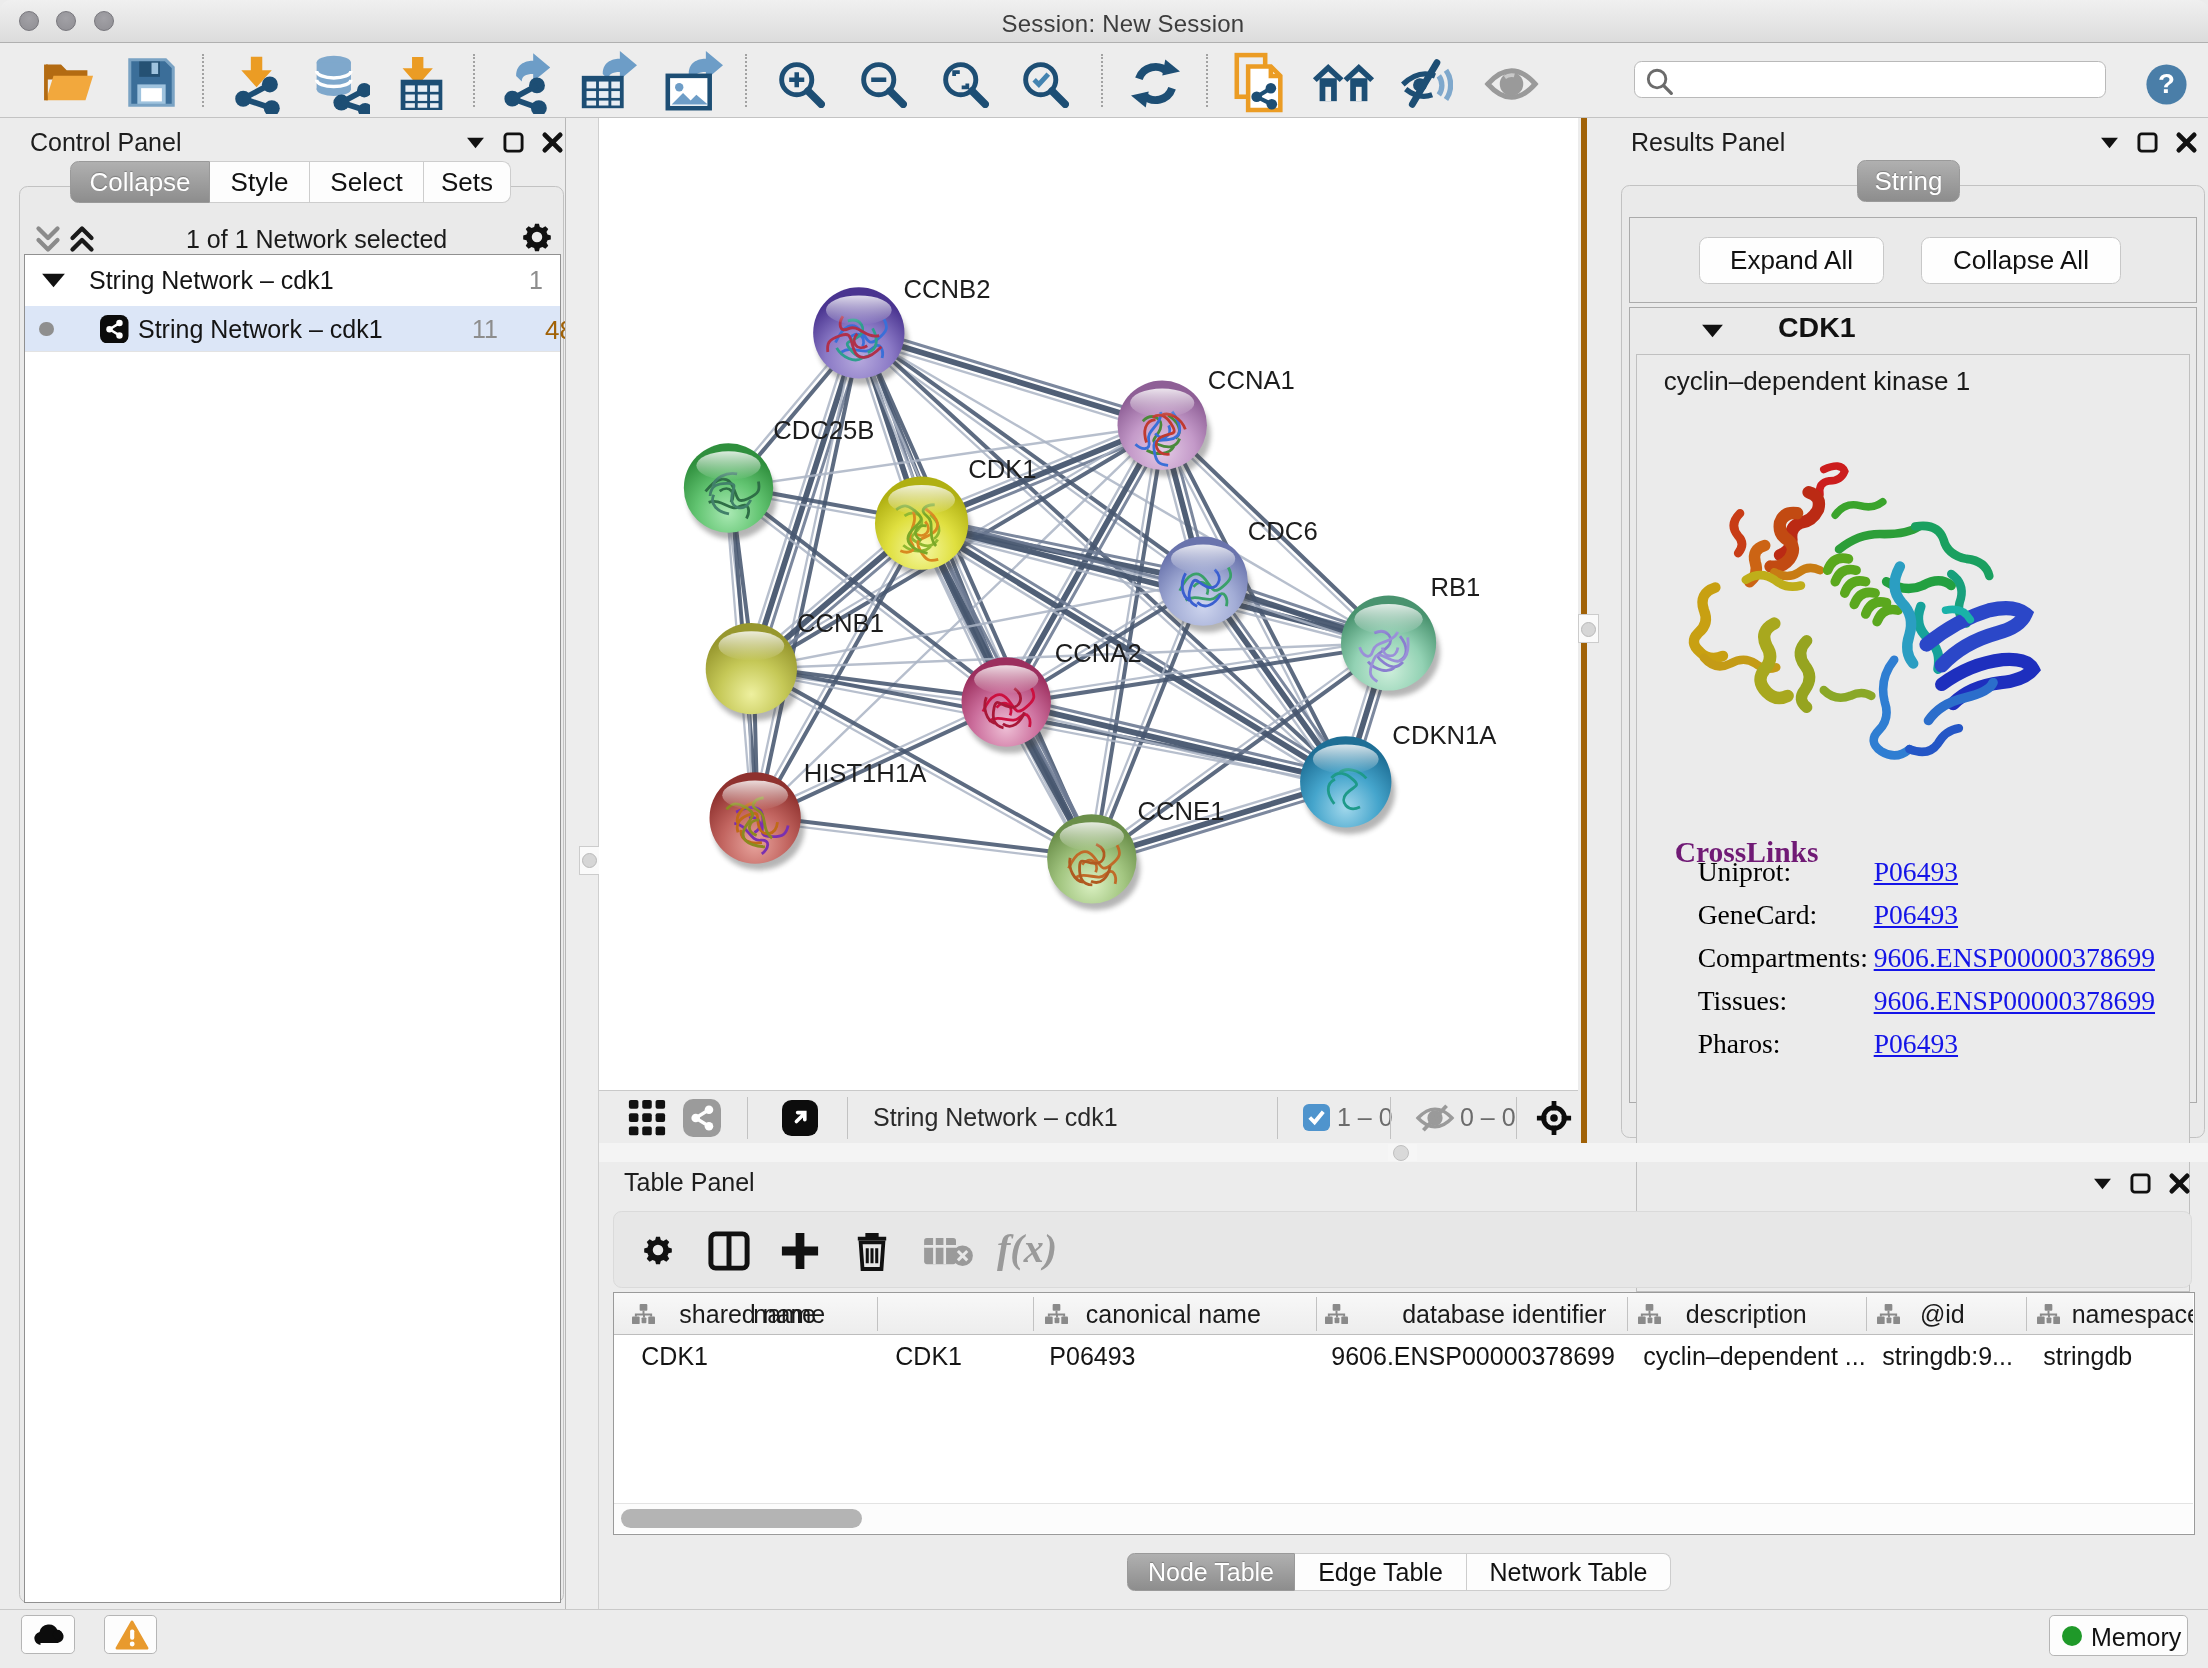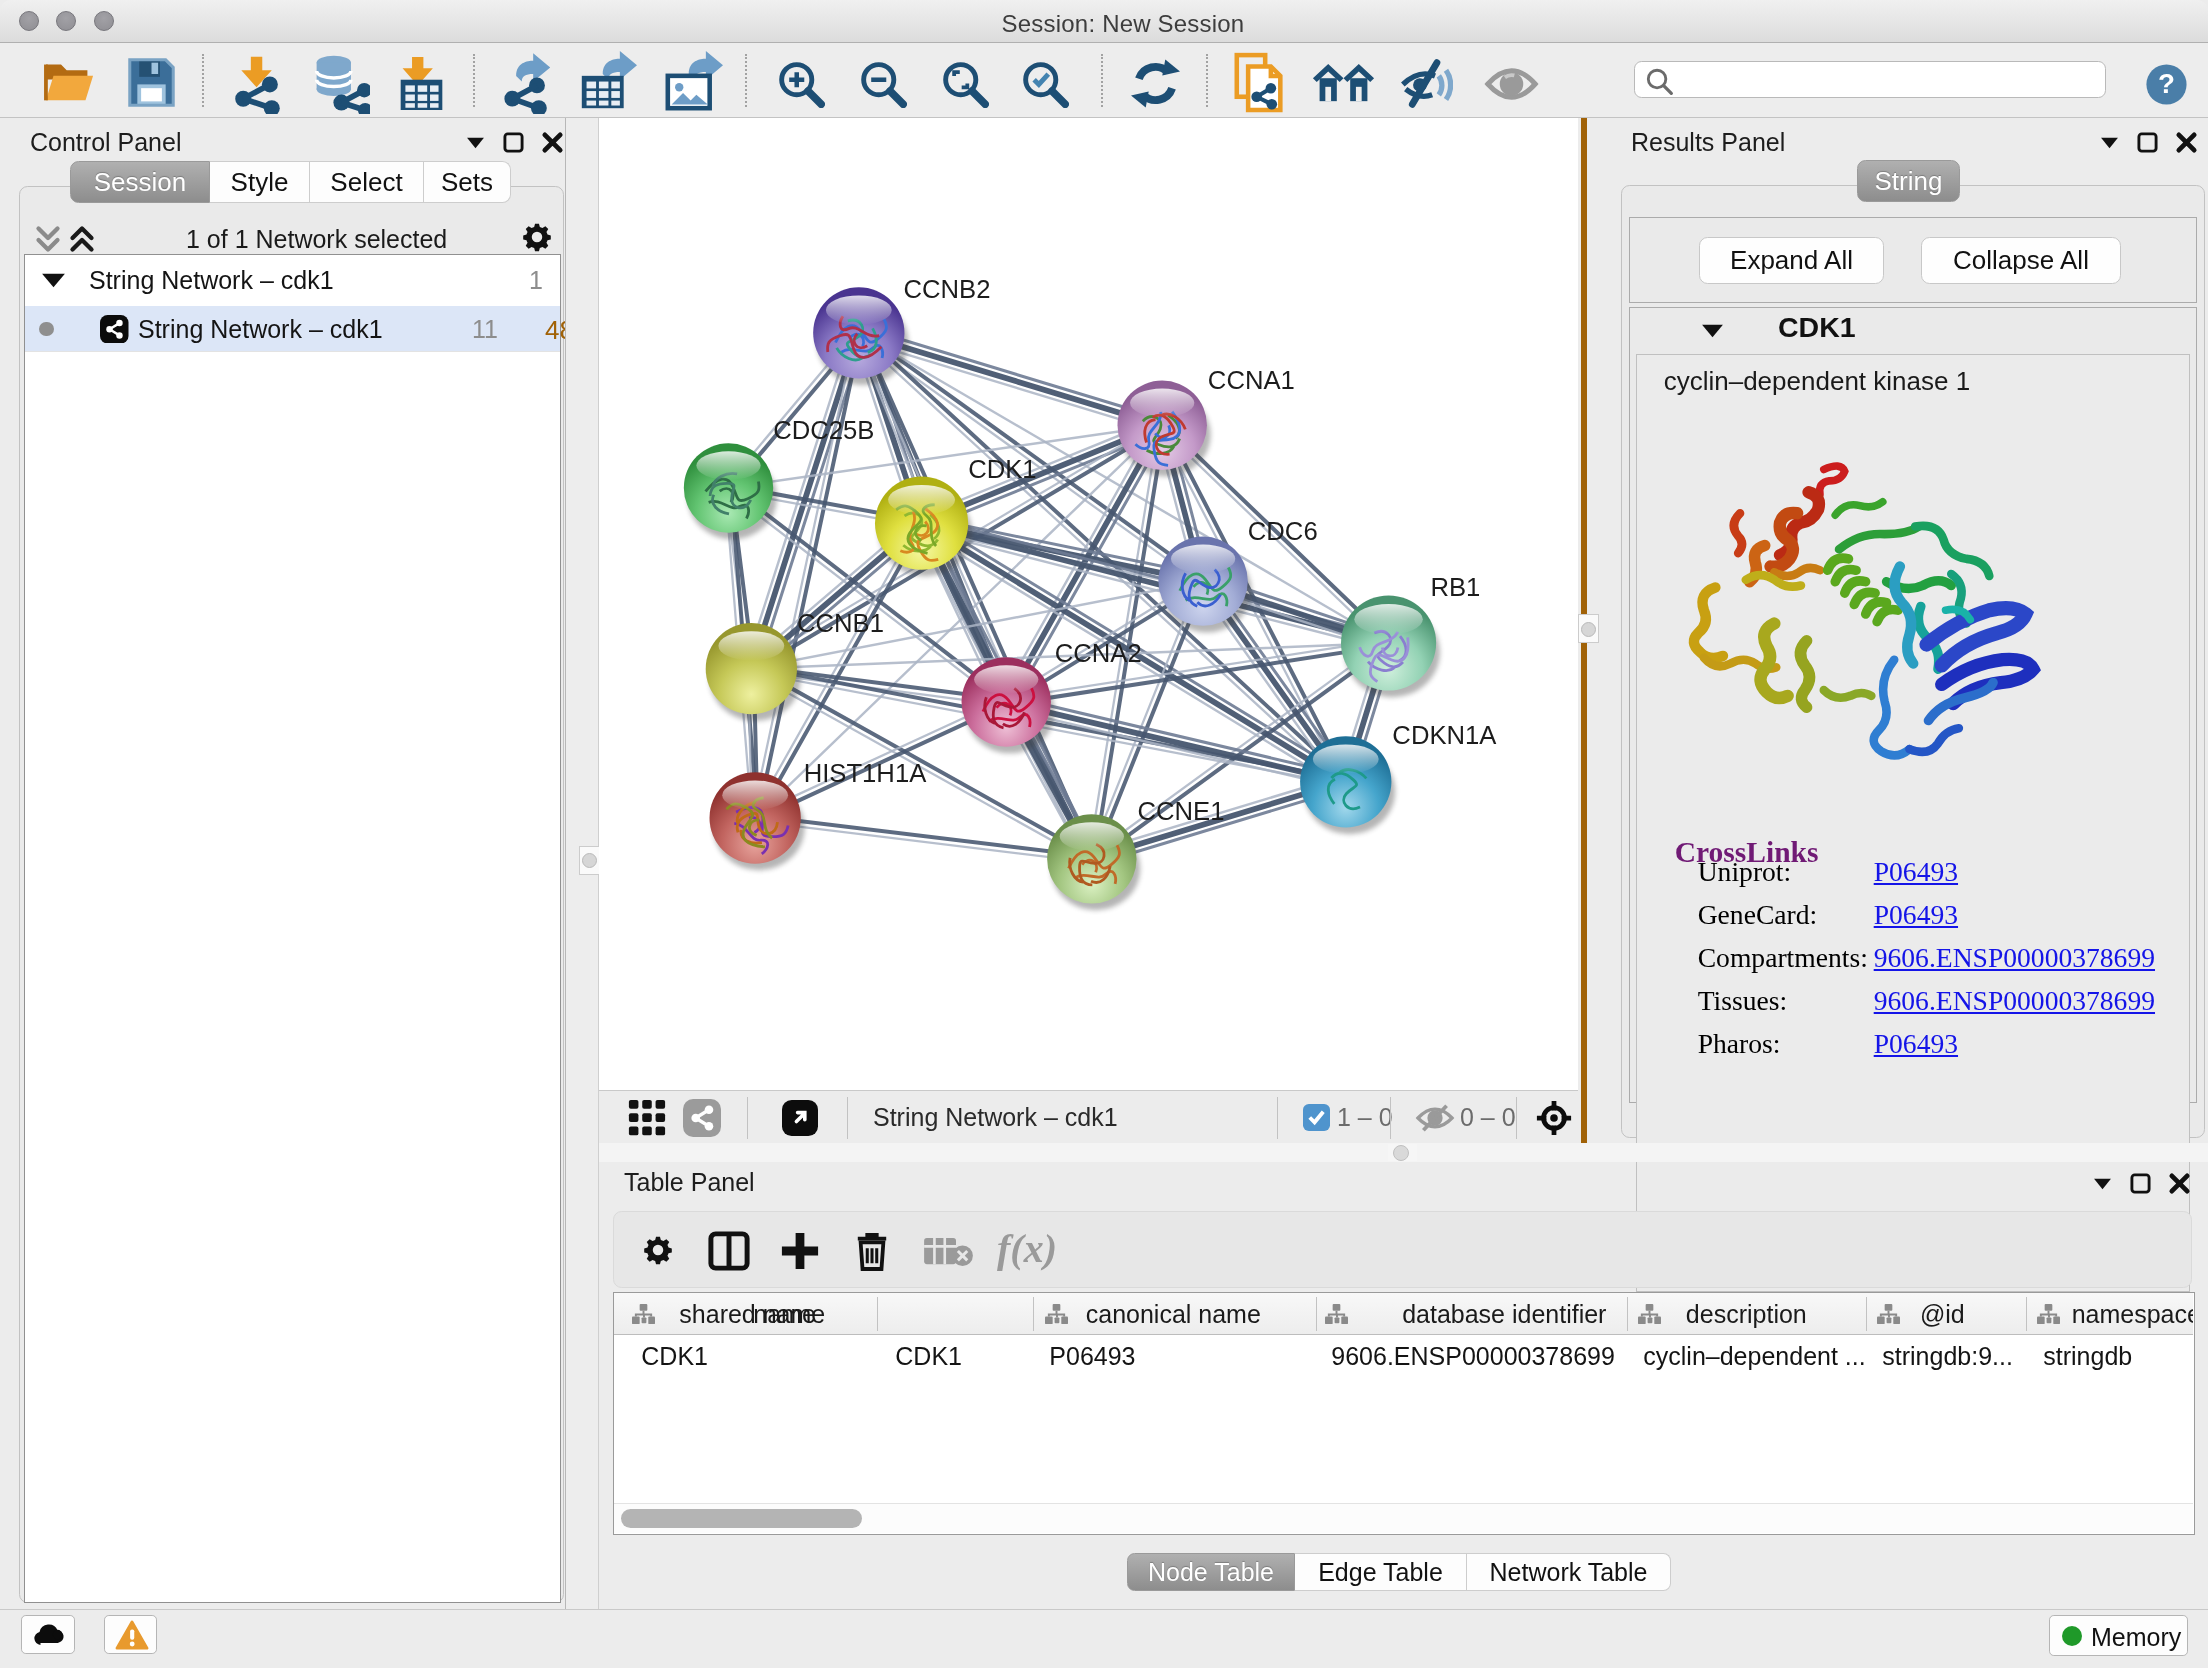--- a/index.html
+++ b/index.html
@@ -236,21 +236,21 @@
         </svg>
       <svg width="21" height="21" viewBox="0 0 22 22">
           <rect x="2" y="2" width="18" height="18" rx="3" fill="none" stroke="#111" stroke-width="3"></rect>
         </svg>
       <svg width="23" height="23" viewBox="0 0 24 24">
           <path d="M4 4 L20 20 M20 4 L4 20" stroke="#111" stroke-width="5" stroke-linecap="round"></path>
         </svg>
     </div>
     <div class="abs roundpanel" style="left:19px;top:68px;width:545px;height:1417px;"></div>
     <div class="abs tabrow" style="left:70px;top:43px;">
-      <div class="tab tabsel" style="width:140px;border-radius:8.6px 0 0 8.6px;">Session</div>
+      <div class="tab tabsel" style="width:140px;border-radius:8.6px 0 0 8.6px;">Collapse</div>
       <div class="tab" style="width:100px;border-left:none;">Style</div>
       <div class="tab" style="width:114px;border-left:none;">Select</div>
       <div class="tab" style="width:87px;border-left:none;border-radius:0 8.6px 8.6px 0;">Sets</div>
     </div>
 
     <div class="abs" style="left:28.5px;top:103px;">
       <svg width="38" height="38" viewBox="0 0 40 40">
           <path d="M10 8 L20 18 L30 8 M10 20 L20 30 L30 20" stroke="#8b8b8b" stroke-width="4.5" fill="none" stroke-linecap="round" stroke-linejoin="round"></path>
         </svg>
     </div>

